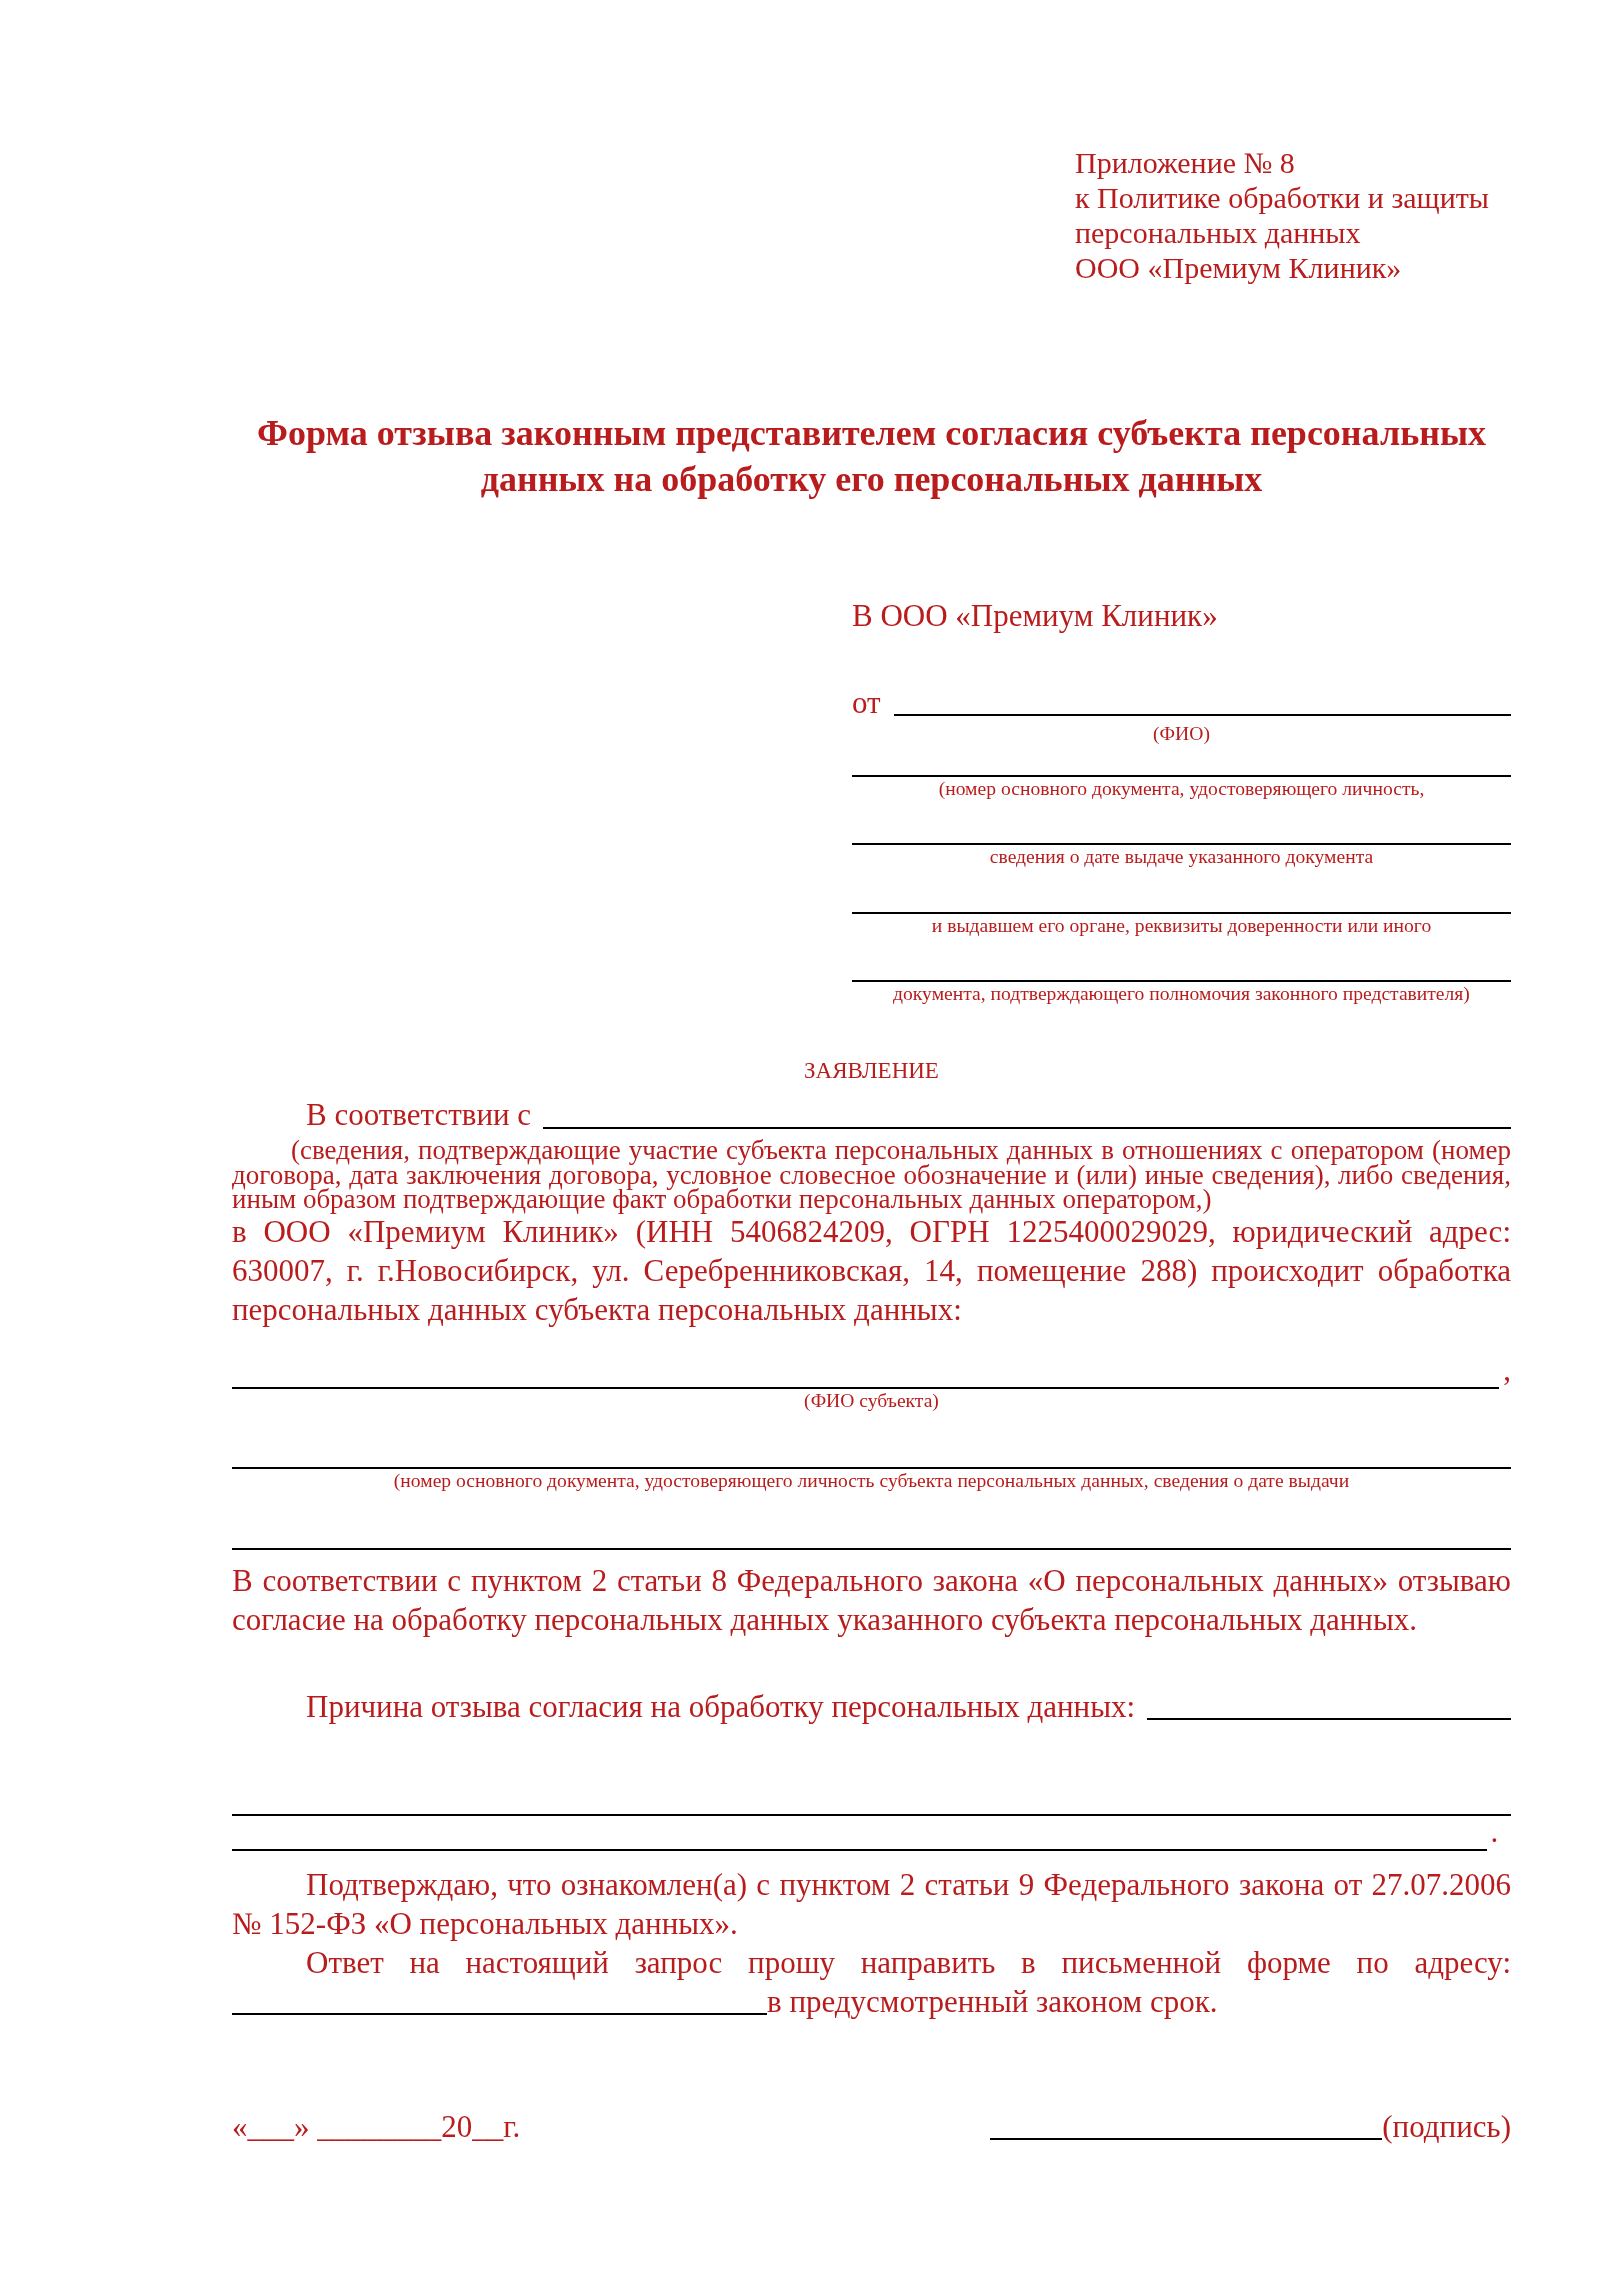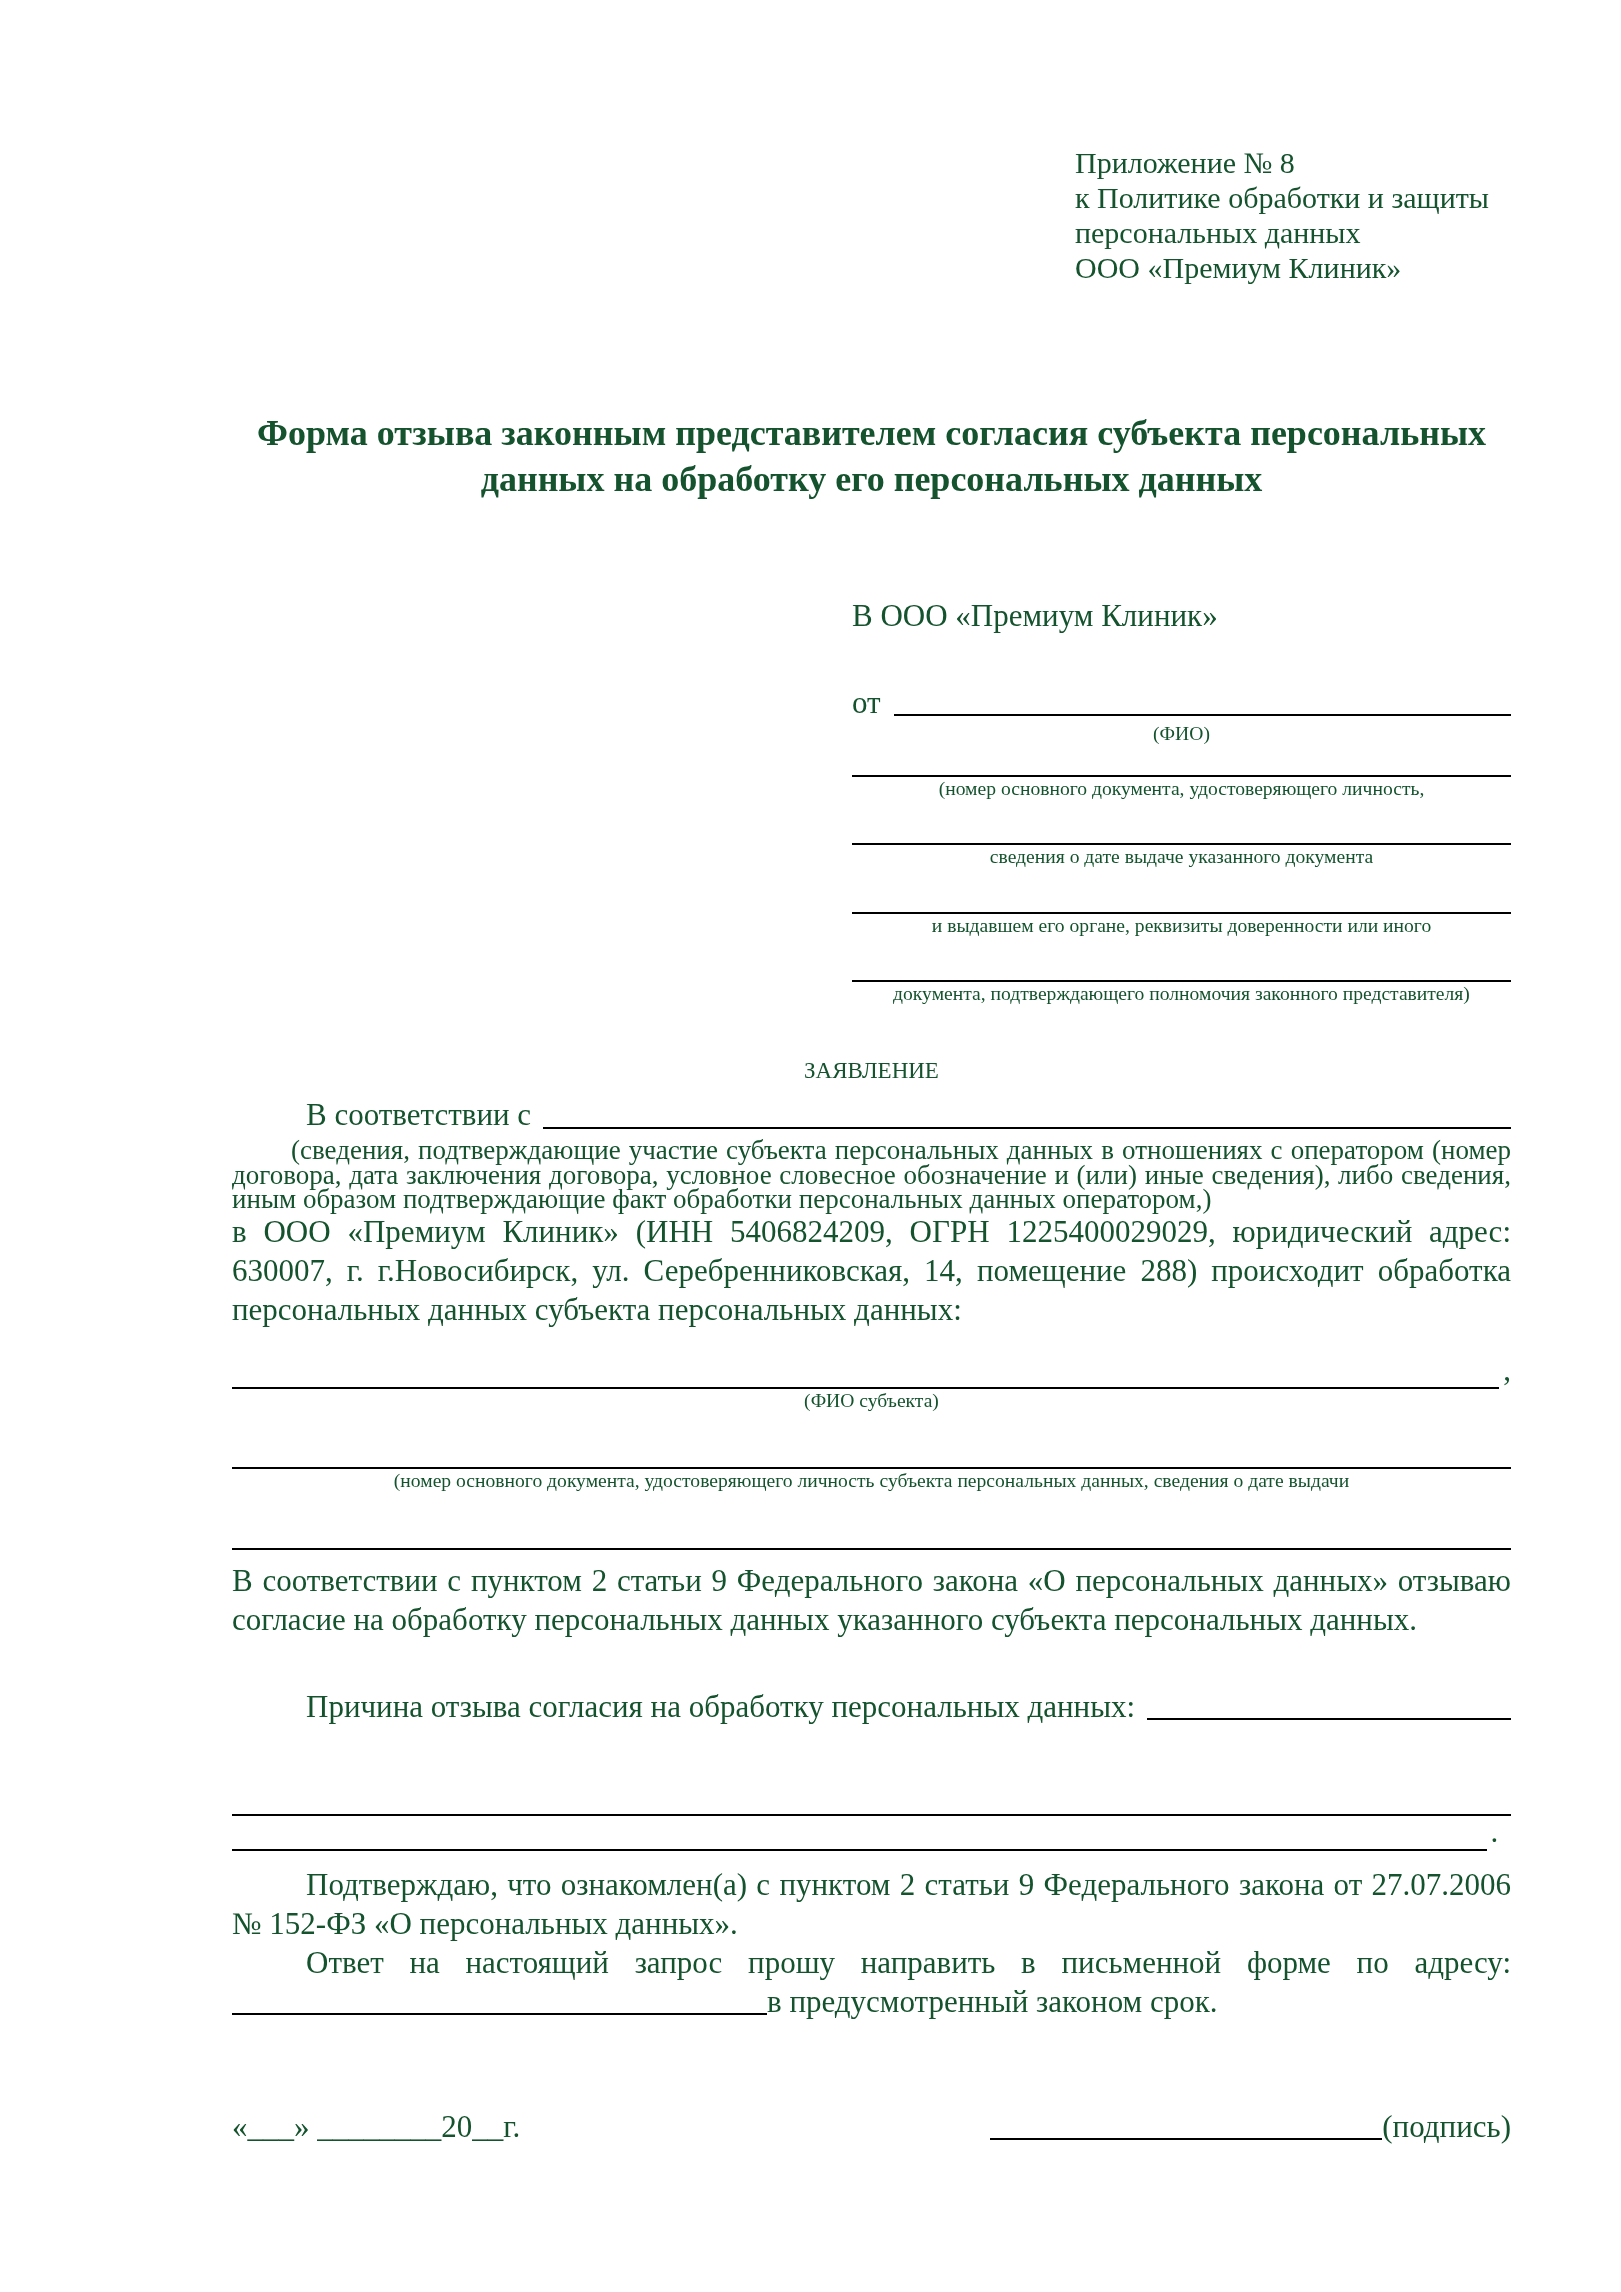--- a/index.html
+++ b/index.html
@@ -1,20 +1,20 @@
 <!DOCTYPE html>
 <html lang="ru"><head>
 <meta charset="utf-8">
 <style>
   html,body{margin:0;padding:0;background:#9a9a9a;}
   .page{
     position:relative;
     width:1621px;height:2293px;
     margin:0 auto;
-    background:#ffffff;color:#14532d;
+    background:#ffffff;color:#b91c1c;
     font-family:"Liberation Serif","DejaVu Serif",serif;
     font-size:31px;line-height:39px;
     padding:145px 110px 98px 232px;
     box-sizing:border-box;
   }
   
   .header-block{
     margin-left:843px;
     font-size:30px;line-height:35px;
     white-space:nowrap;
@@ -125,21 +125,21 @@
 
   <div class="wide-field">
     <div class="w-line"></div>
     <p class="caption">(номер основного документа, удостоверяющего личность субъекта персональных данных, сведения о дате выдачи</p>
   </div>
 
   <div class="wide-field">
     <div class="w-line"></div>
   </div>
 
-  <p class="para" style="margin-top:11.8px;">В соответствии с пунктом 2 статьи 9 Федерального закона «О персональных данных» отзываю согласие на обработку персональных данных указанного субъекта персональных данных.</p>
+  <p class="para" style="margin-top:11.8px;">В соответствии с пунктом 2 статьи 8 Федерального закона «О персональных данных» отзываю согласие на обработку персональных данных указанного субъекта персональных данных.</p>
 
   <div class="row">
     <span class="nowrap indent-pad">Причина отзыва согласия на обработку персональных данных:</span>
     <span class="fill" style="margin-left:11.8px;"></span>
   </div>
 
   <div class="writein-1"></div>
   <div class="writein-2">
     <span class="fill"></span>
     <span class="suffix">.</span>

